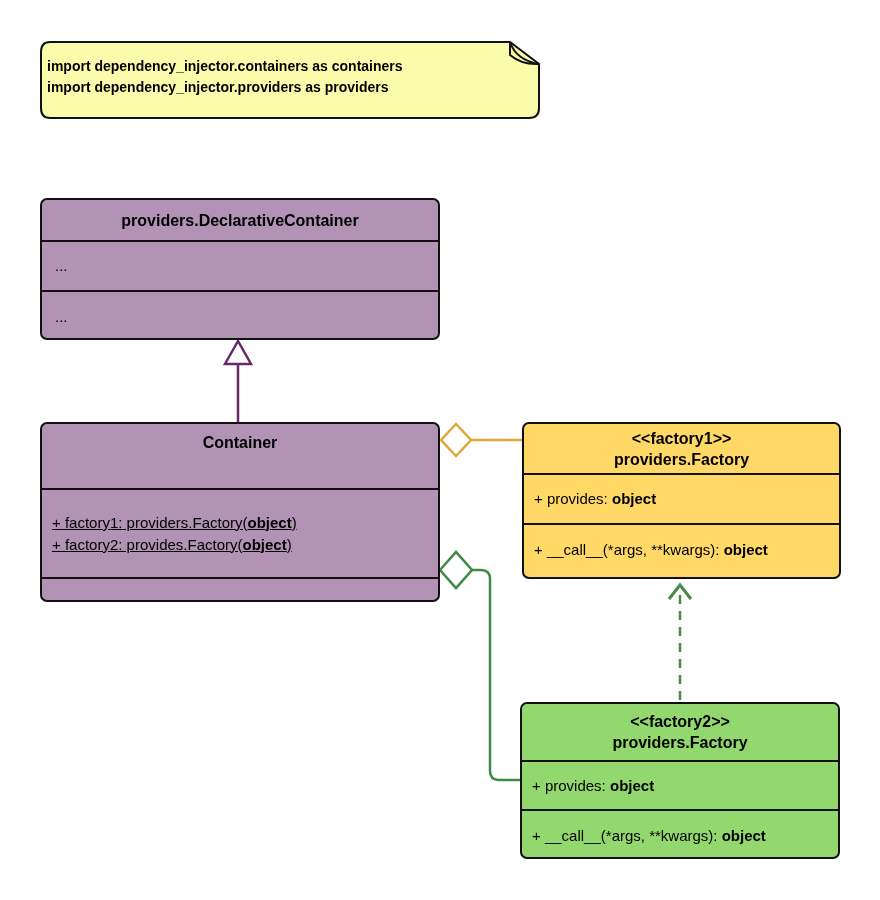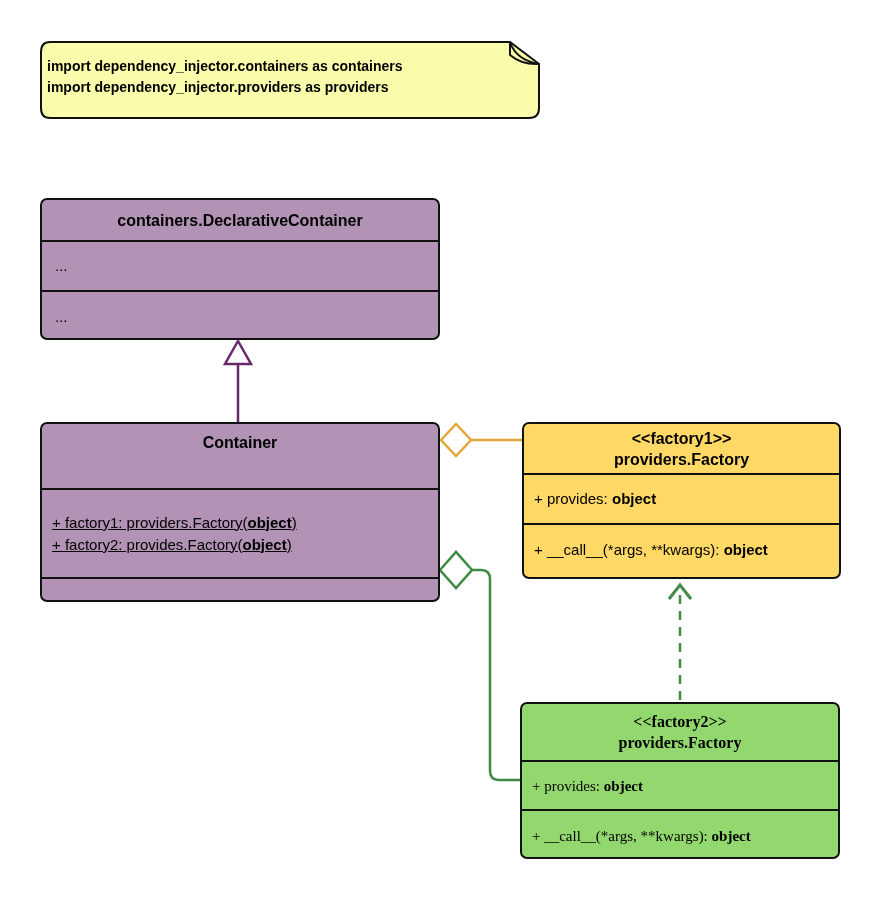--- a/index.html
+++ b/index.html
@@ -16,21 +16,21 @@
   .stroke-dep-green { stroke: var(--dependency-green, #478B48); }
 
   
   .uml-class {
     position:absolute; box-sizing:border-box;
     border:2px solid var(--border-black, #111);
     border-radius:7px; overflow:hidden;
   }
   .fill-purple { background: var(--class-purple, #B292B5); }
   .fill-yellow { background: var(--class-yellow, #FFD866); }
-  .fill-green  { background: var(--class-green,  #92D86E); font-family: Liberation Serif, serif; }
+  .fill-green  { background: var(--class-green,  #92D86E); }
 
   .uml-title {
     box-sizing:border-box; display:flex; flex-direction:column;
     align-items:center; justify-content:center;
     font-weight:bold; font-size:16px; line-height:21px; text-align:center;
   }
   .uml-section {
     box-sizing:border-box; border-top:2px solid var(--border-black, #111);
     display:flex; flex-direction:column; justify-content:center;
     font-size:15px; line-height:22px; padding:0 10px;
@@ -81,21 +81,21 @@
       <path d="M 470 1 Q 476 19 499 23 Q 482 24 470 14 Z" fill="#FBFBAC" stroke="#111" stroke-width="2"></path>
     </svg>
     <div class="note-text">
       <div>import dependency_injector.containers as containers</div>
       <div>import dependency_injector.providers as providers</div>
     </div>
   </div>
 
   <div class="uml-class fill-purple" style="left:40px; top:198px; width:400px; height:142px;">
     <div class="uml-title" style="height:40px;">
-      <span>containers.DeclarativeContainer</span>
+      <span>providers.DeclarativeContainer</span>
     </div>
     <div class="uml-section" style="height:50px; padding-left:13px;">
       <span class="plain-line">...</span>
     </div>
     <div class="uml-section" style="height:52px; padding-left:13px;">
       <span class="plain-line">...</span>
     </div>
   </div>
 
   <div class="uml-class fill-purple" style="left:40px; top:422px; width:400px; height:180px;">

